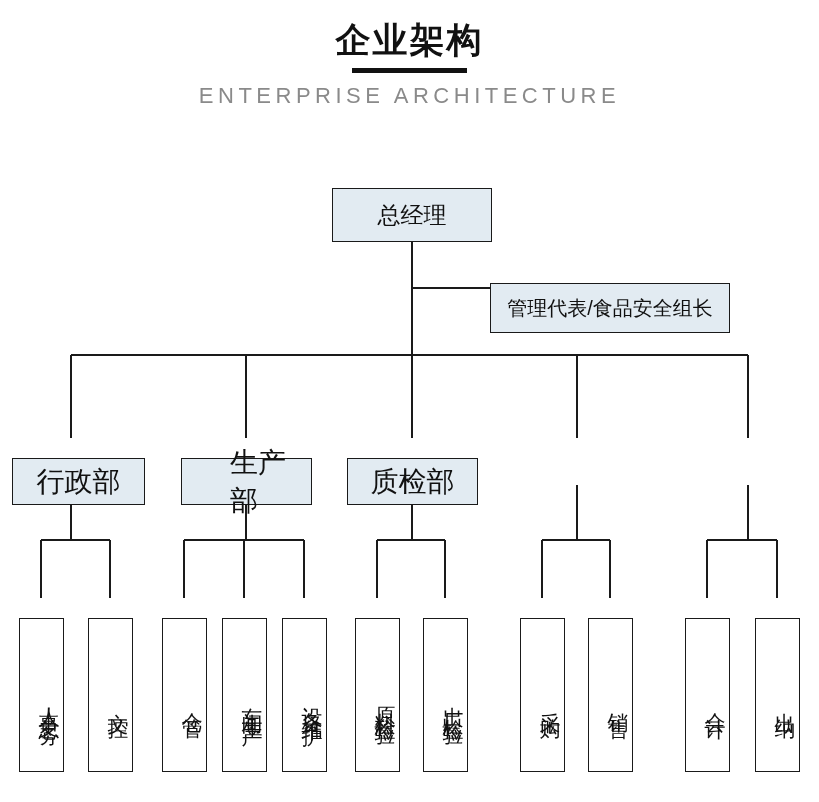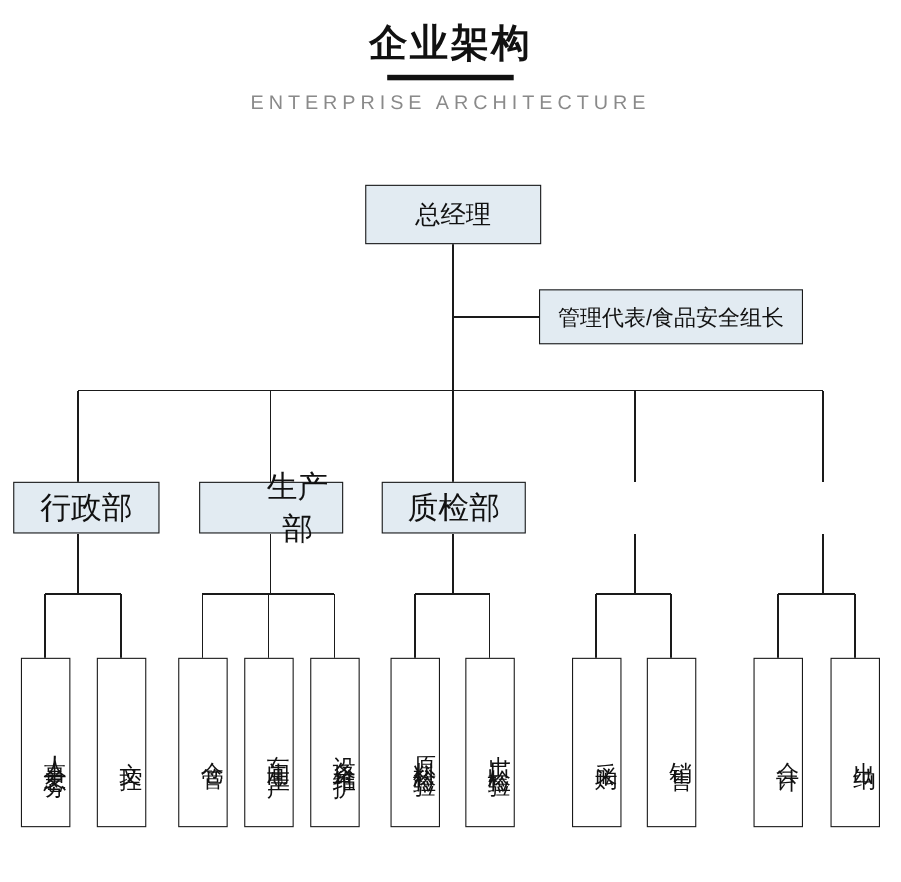--- a/index.html
+++ b/index.html
@@ -34,21 +34,21 @@
     color: #111111;
   }
   #title-rule {
     width: 115px;
     height: 5px;
     background: #111111;
     margin: 8px auto 0 auto;
   }
   #chart-subtitle {
     margin: 10px 0 0 0;
-    font-size: 18px;
+    font-size: 22px;
     letter-spacing: 4.5px;
     color: #8a8a8a;
     font-weight: normal;
   }
 
   
   #diagram {
     position: absolute;
     left: 0;
     top: 0;
@@ -64,21 +64,21 @@
     pointer-events: none;
   }
 
   .node {
     position: absolute;
     box-sizing: border-box;
     border: 1.6px solid #1a1a1a;
     display: flex;
     align-items: center;
     justify-content: center;
-    text-align: center;
+    margin-top: 20px;
   }
 
   
   .node.filled {
     background: #e2ebf2;
   }
   
   .node.leaf {
     background: #ffffff;
     writing-mode: vertical-rl;

